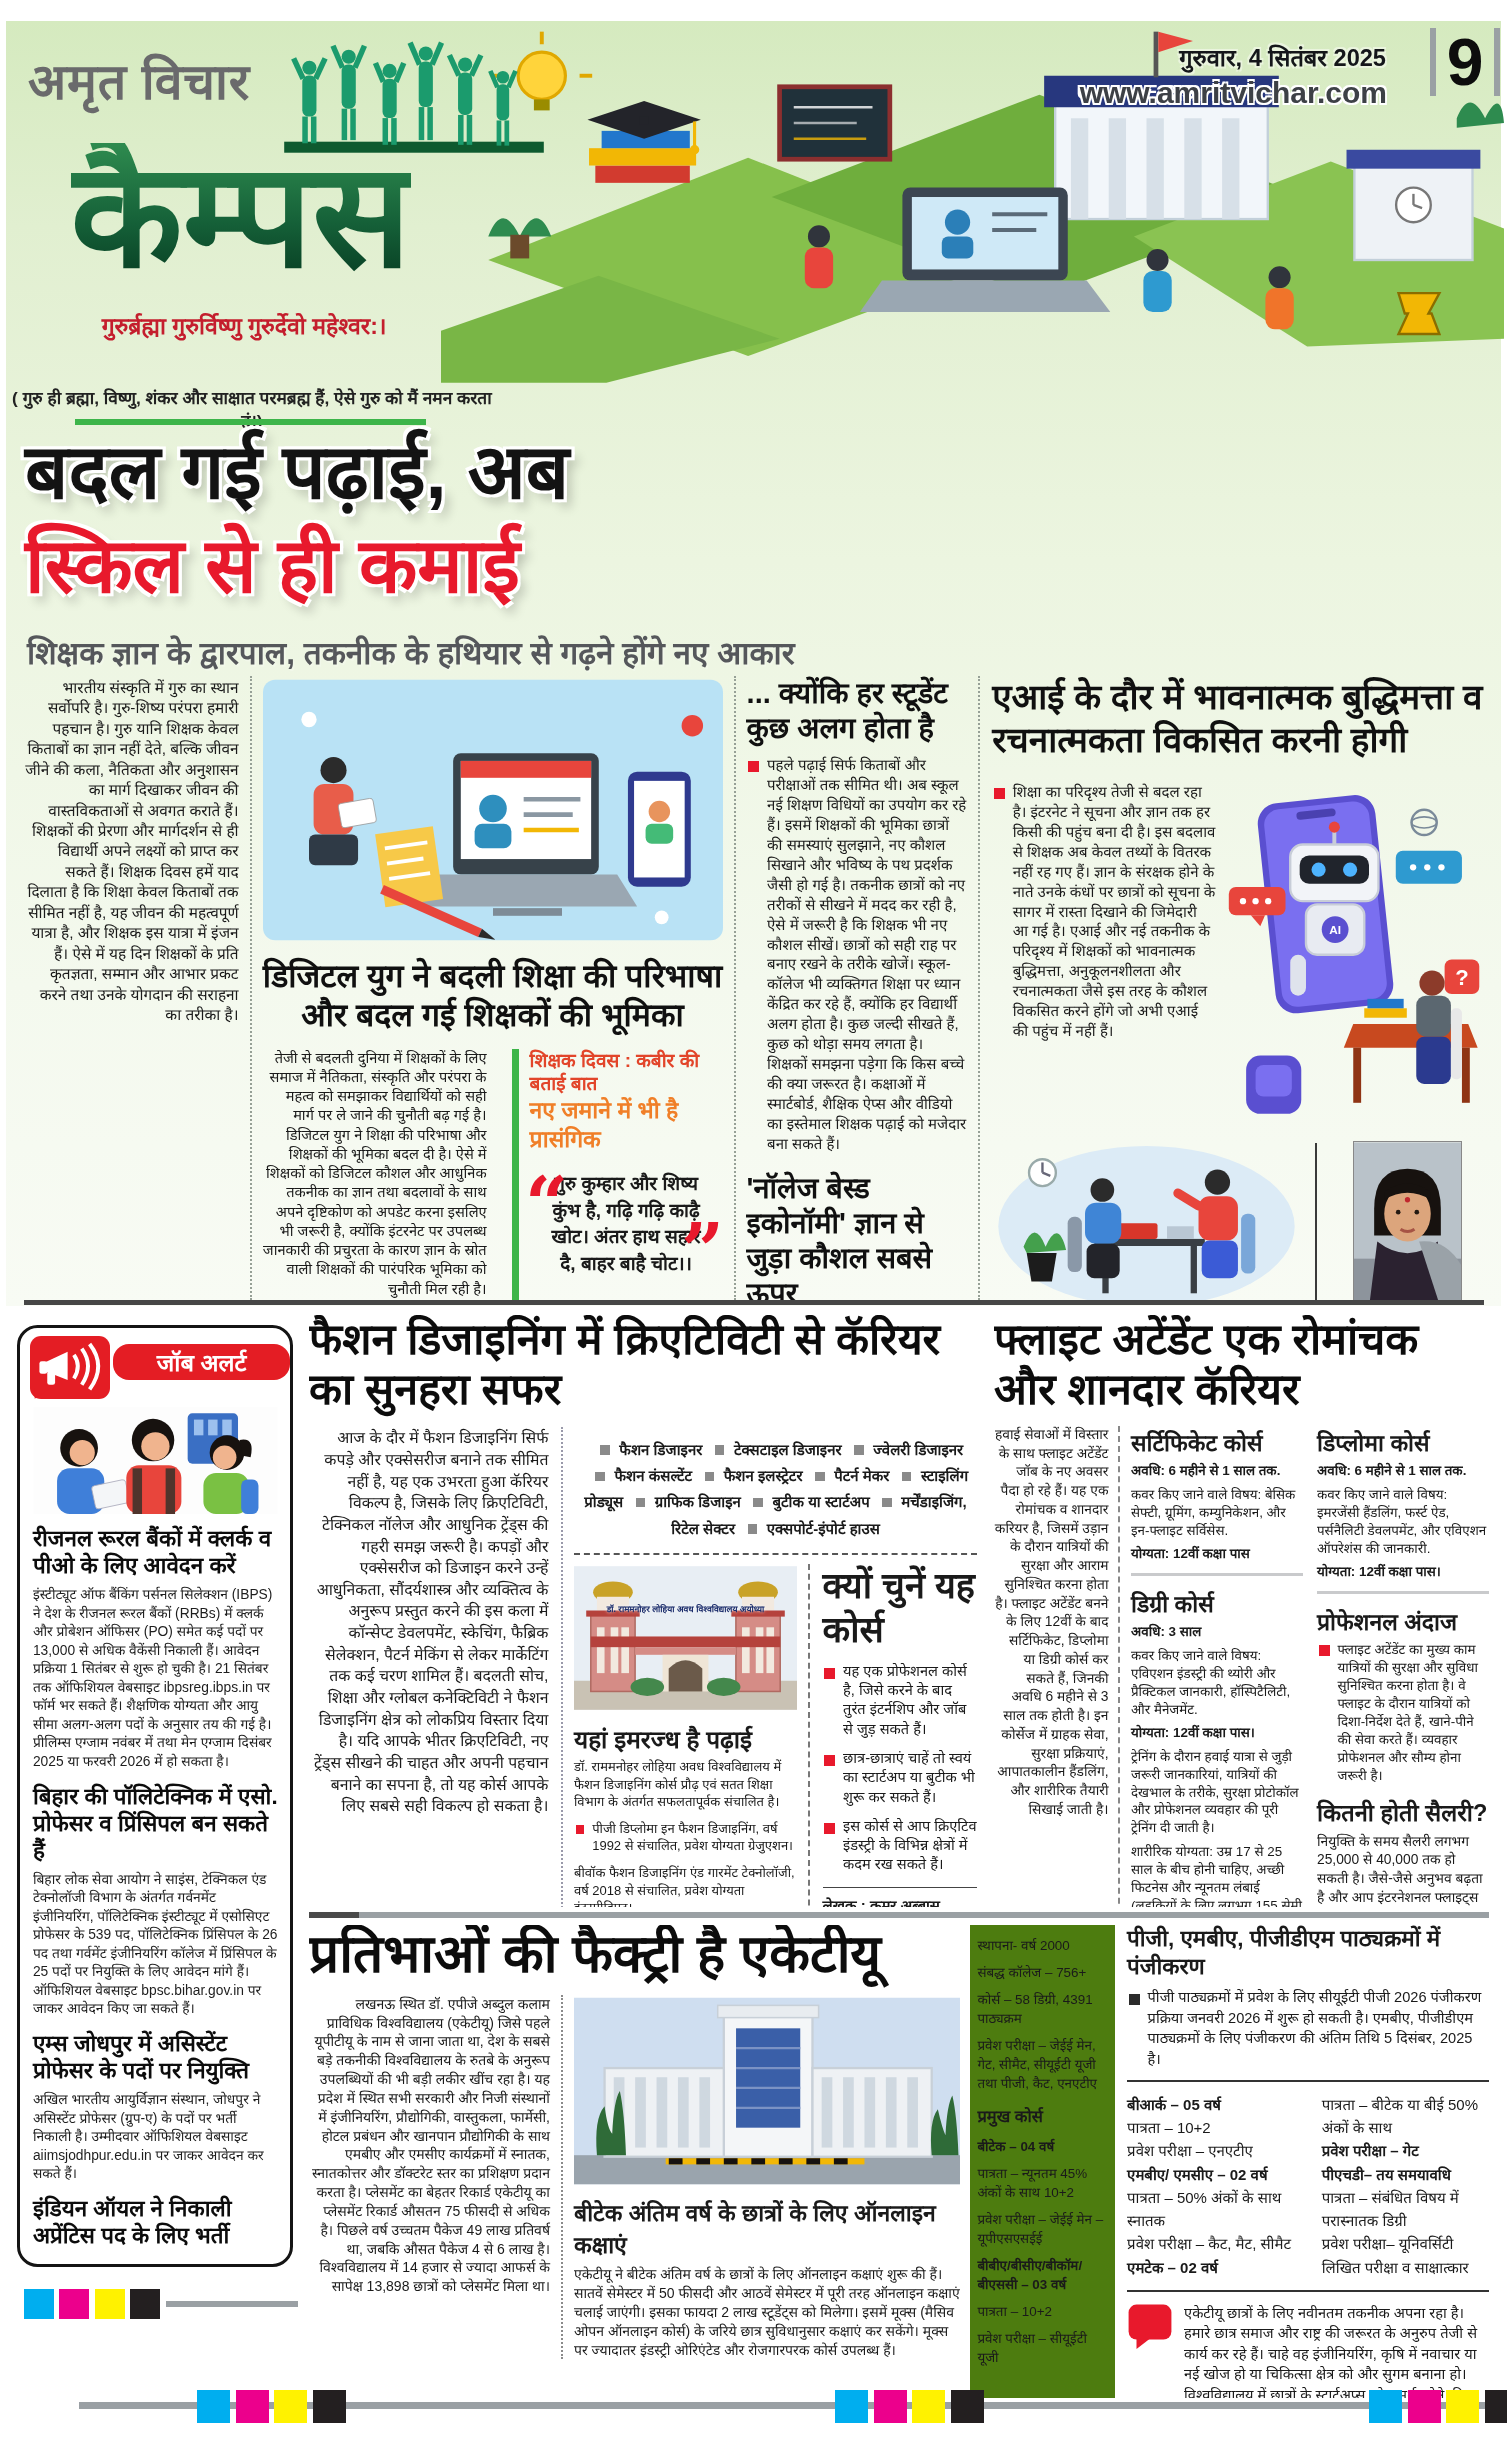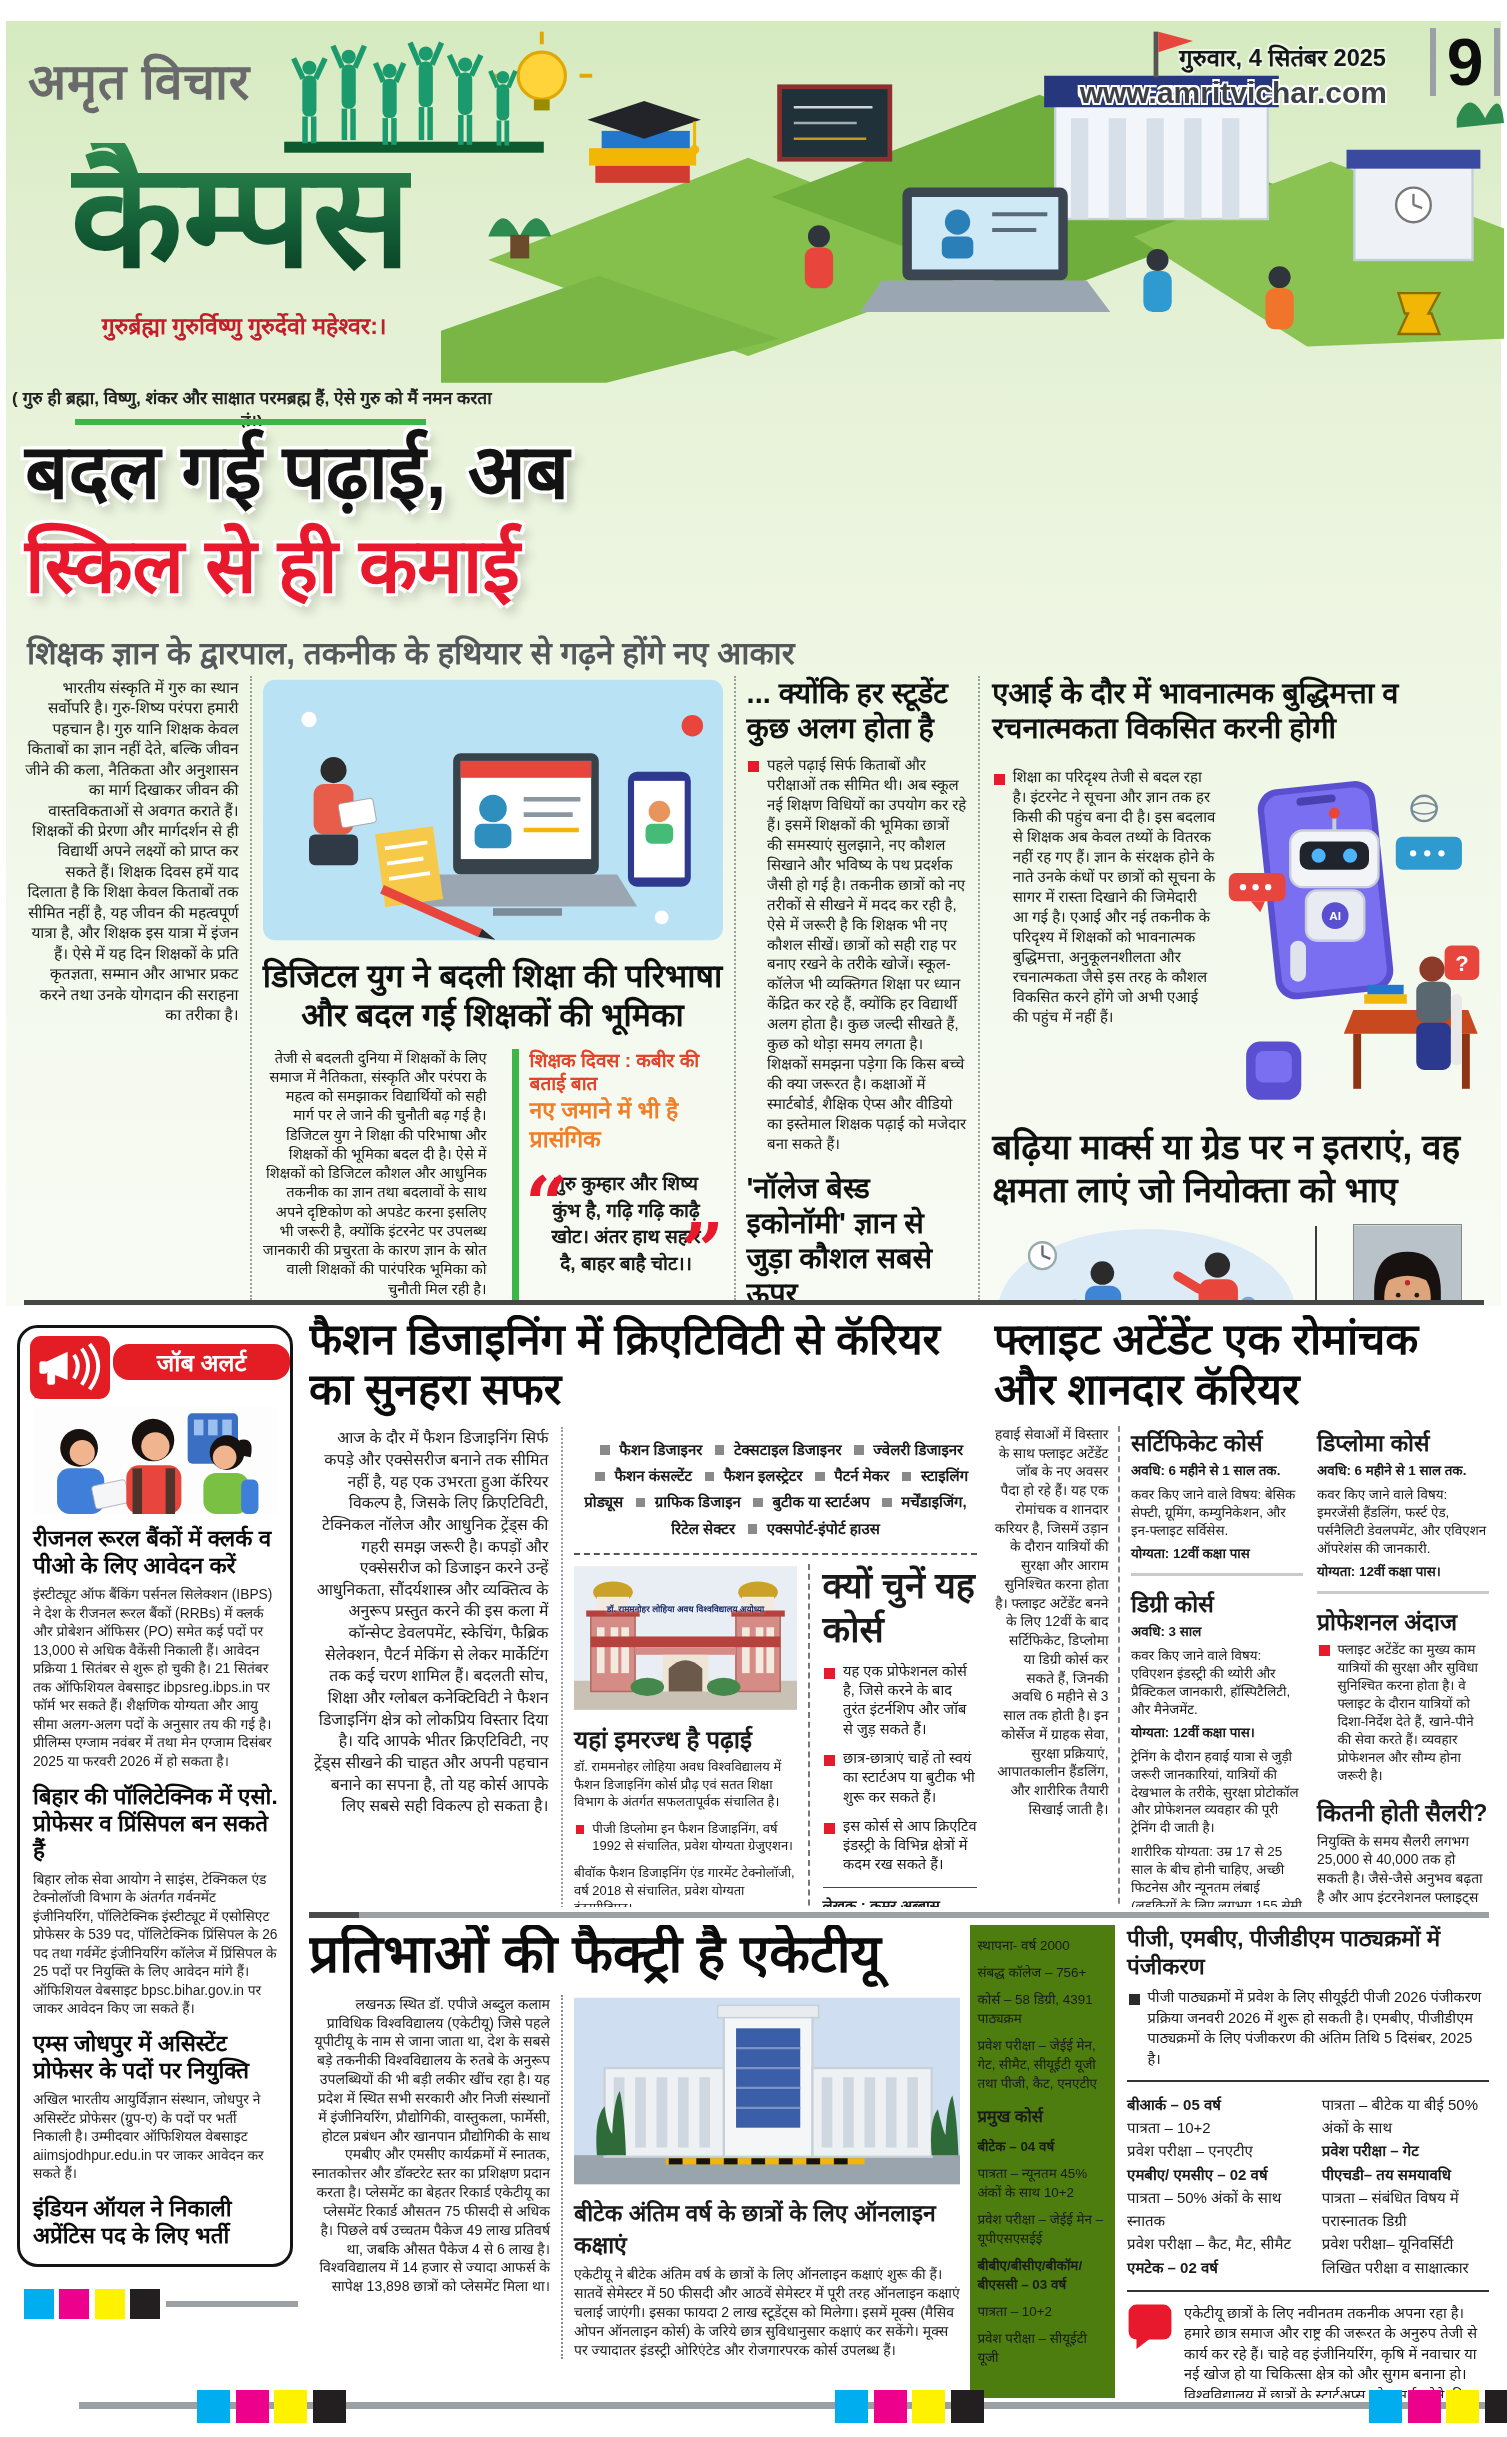--- a/index.html
+++ b/index.html
@@ -59,21 +59,21 @@
   .qm-open { left:-4.7px; top:11px; }
   .qm-close { right:-1.6px; top:58px; }
   .student-col { padding:0 11px; }
   .sec-heading { font-size:29px; font-weight:800; line-height:1.2; color:#101010; }
   .brow { display:flex; margin-top:9.5px; }
   .sq { flex:none; width:11px; height:11px; background:#e8192c; margin:6.3px 7.9px 0 1.6px; }
   .sq.dark { background:#2b2b2b; }
   .brow p { font-size:15px; line-height:1.33; }
   .knowledge-gap { margin-top:17.3px; }
   .right-col { padding:0 0 0 12.6px; }
-  .ai-heading { font-size:29px; font-weight:800; line-height:1.22; color:#101010; }
+  .ai-heading { font-size:35px; font-weight:800; line-height:1.22; color:#101010; }
   .ai-row { display:flex; margin-top:11px; height:356px; overflow:hidden; }
   .ai-text { width:224px; flex:none; }
   .ai-text .brow p { font-size:15px; }
   .ai-illus { flex:1; height:356px; }
   .marks-heading { font-size:35px; font-weight:800; line-height:1.22; color:#101010; margin-top:12.6px; }
   .marks-row { display:flex; margin-top:9.5px; }
   .marks-left { width:309px; flex:none; }
   .marks-illus { width:309px; height:175px; display:block; }
   .vline { border-left:2.4px solid #3a3a3a; margin:4.7px 14px 0 14px; }
   .author-card { flex:1; text-align:center; padding-top:3.2px; }
@@ -410,21 +410,20 @@
           <rect x="186" y="300" width="54" height="12" fill="#f2b705"></rect>
             <rect x="190" y="288" width="46" height="12" fill="#2277cc"></rect>
           <circle cx="272" cy="268" r="16" fill="#8c3b2a"></circle>
           <rect x="252" y="284" width="44" height="52" rx="12" fill="#5b6770"></rect>
           <rect x="252" y="336" width="44" height="60" rx="10" fill="#2b3a8f"></rect>
           <rect x="296" y="300" width="14" height="90" rx="6" fill="#e8e8e8"></rect>
           <rect x="36" y="360" width="70" height="74" rx="18" fill="#5a4fd0"></rect>
           <rect x="48" y="372" width="46" height="40" rx="10" fill="#7a6ff0"></rect>
         </svg>
       </div>
-      <div class="marks-heading">बढ़िया मार्क्स या ग्रेड पर न इतराएं, वह क्षमता लाएं जो नियोक्ता को भाए</div>
       <div class="marks-row">
         <div class="marks-left">
           <svg class="marks-illus" viewBox="0 0 392 222">
             <ellipse cx="196" cy="112" rx="188" ry="102" fill="#dcebf6"></ellipse>
             <circle cx="64" cy="44" r="17" fill="#fff" stroke="#9aa" stroke-width="3"></circle>
             <line x1="64" y1="44" x2="64" y2="31" stroke="#667" stroke-width="3"></line>
               <line x1="64" y1="44" x2="74" y2="48" stroke="#667" stroke-width="3"></line>
             <path d="M40,138 q14,-36 28,0 q16,-36 26,4 l-50,4 z" fill="#44a04c"></path>
             <polygon points="44,146 82,146 76,182 50,182" fill="#1c1c1c"></polygon>
             <rect x="130" y="128" width="140" height="9" fill="#3a3f44"></rect>

